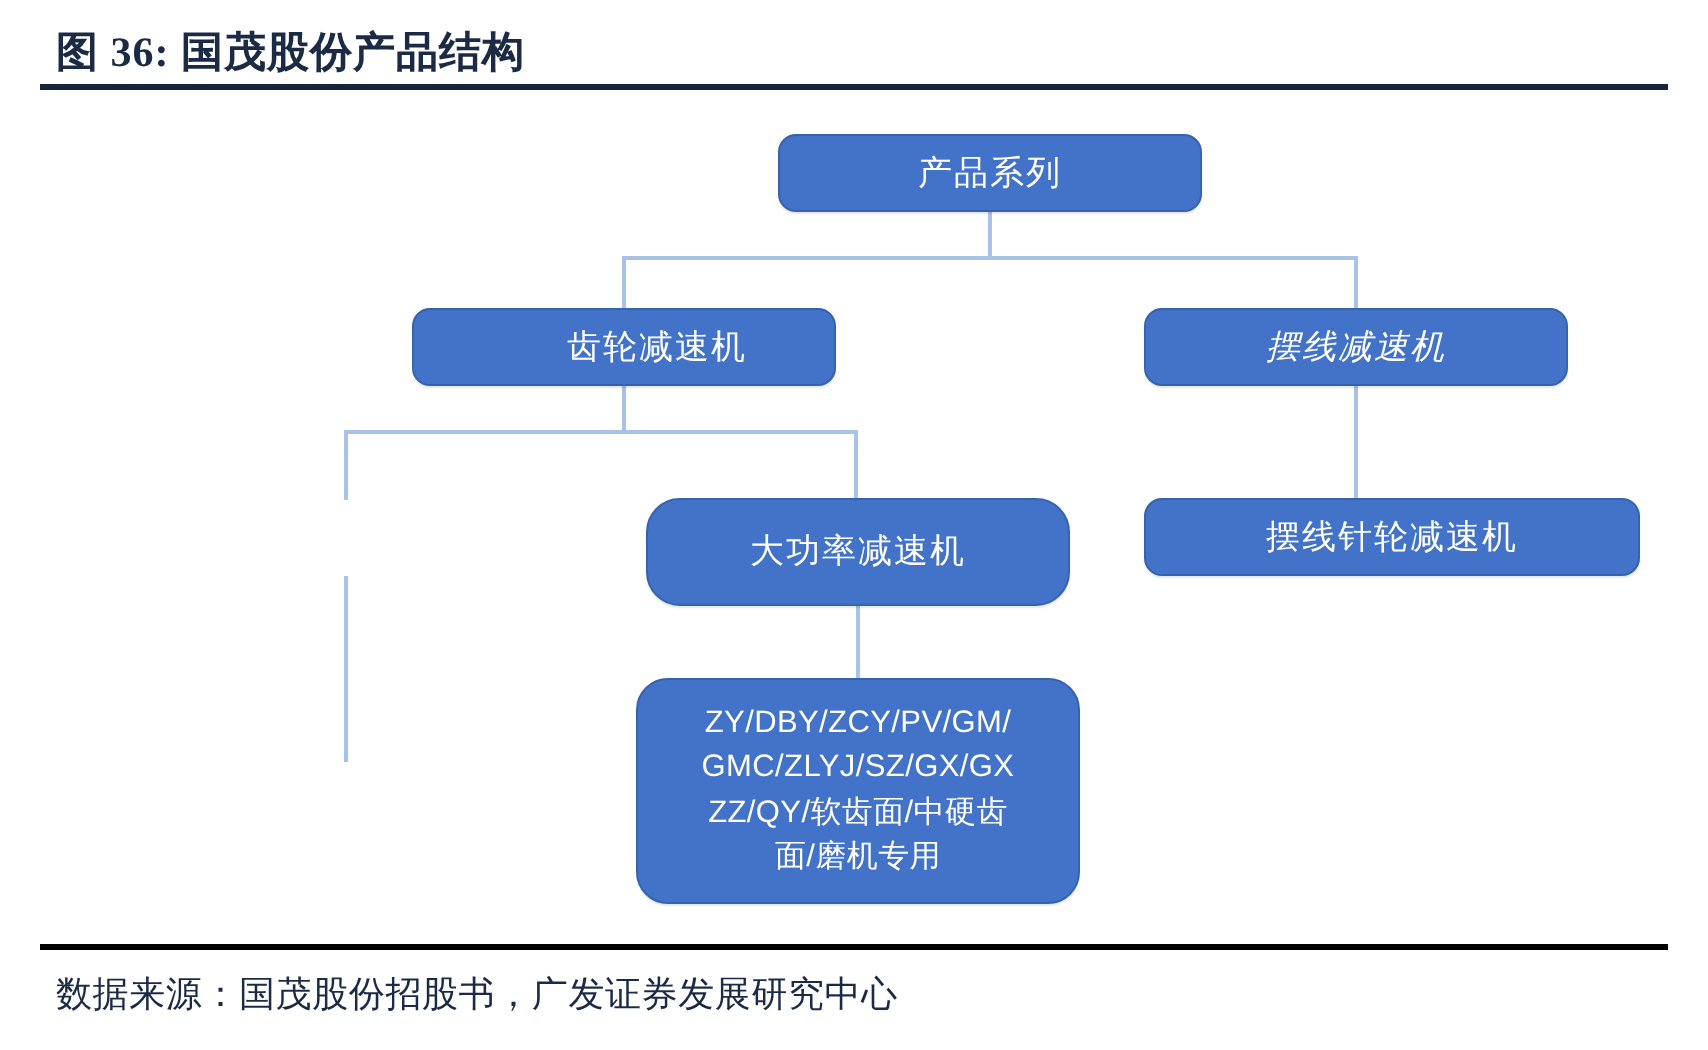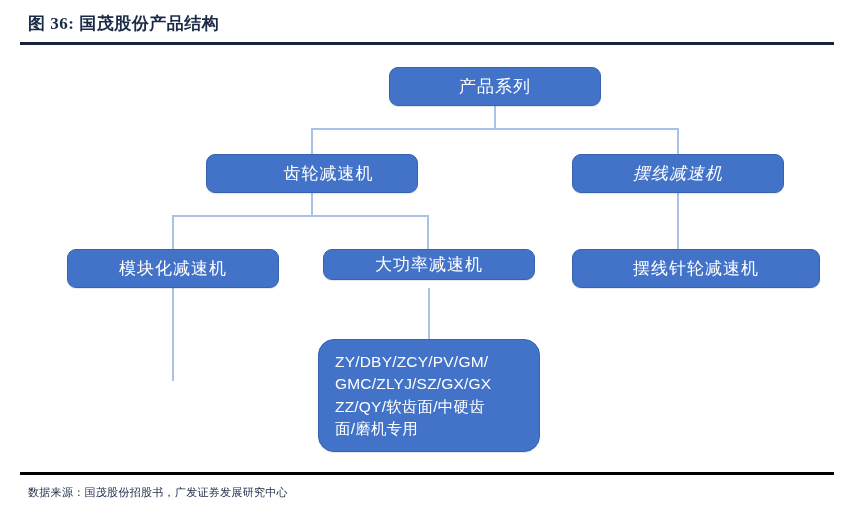--- a/index.html
+++ b/index.html
@@ -14,21 +14,21 @@
     font-family: "Liberation Sans", "DejaVu Sans", sans-serif;
     overflow: hidden;
   }
 
   
   .fig-title {
     position: absolute;
     left: 28px;
     top: 12px;
     font-family: "Liberation Serif", "DejaVu Serif", serif;
-    font-size: 17px;
+    font-size: 21px;
     font-weight: bold;
     color: #1b2a45;
     letter-spacing: 0.5px;
     white-space: nowrap;
   }
   .rule-top {
     position: absolute;
     left: 20px;
     top: 42px;
     width: 814px;
@@ -49,21 +49,21 @@
   .node {
     position: absolute;
     box-sizing: border-box;
     background: #4273c8;
     border: 1px solid #3663ad;
     border-radius: 9px;
     color: #ffffff;
     display: flex;
     align-items: center;
     justify-content: center;
-    text-align: left;
+    text-align: center;
     font-family: "Liberation Serif", "DejaVu Serif", serif;
     font-size: 17px;
     line-height: 1.05;
     letter-spacing: 1px;
     z-index: 2;
     box-shadow: 0 1px 1px rgba(0,0,0,0.10);
   }
   .node.spec {
     font-family: "Liberation Sans", "DejaVu Sans", sans-serif;
     font-size: 15.5px;
@@ -75,21 +75,21 @@
   .node.spec .spec-inner {
     width: 100%;
     white-space: pre-line;
   }
 
   
   #node-root        { left: 389px; top: 21px;  width: 212px; height: 39px; }
   #node-gear        { left: 206px; top: 108px; width: 212px; height: 39px; padding-left: 33px; }
   #node-cycloidal   { left: 572px; top: 108px; width: 212px; height: 39px; font-style: italic; }
   #node-modular     { left: 67px;  top: 203px; width: 212px; height: 39px; }
-  #node-highpower   { left: 323px; top: 203px; width: 212px; height: 31px; }
+  #node-highpower   { left: 323px; top: 203px; width: 212px; height: 54px; border-radius: 17px; }
   #node-cyclopin    { left: 572px; top: 203px; width: 248px; height: 39px; }
   #node-gseries     { left: 67px;  top: 334px; width: 212px; height: 39px; }
   #node-spec        { left: 318px; top: 293px; width: 222px; height: 113px; }
 
   
   .conn {
     position: absolute;
     background: #a9c2e8;
     z-index: 1;
   }
@@ -124,21 +124,21 @@
     top: 472px;
     width: 814px;
     height: 3px;
     background: #000000;
   }
   .source {
     position: absolute;
     left: 28px;
     top: 485px;
     font-family: "Liberation Serif", "DejaVu Serif", serif;
-    font-size: 11px;
+    font-size: 18px;
     color: #1b2a45;
     white-space: nowrap;
     letter-spacing: 0.3px;
   }
 </style>
 </head>
 <body>
 
 <div class="fig-title">图 36: 国茂股份产品结构</div>
 <div class="rule-top"></div>
@@ -158,21 +158,20 @@
   <div class="conn v" id="c-cyc-down"></div>
   <div class="conn v" id="c-mod-down"></div>
   <div class="conn v" id="c-hp-down"></div>
 
   <div class="node" id="node-root">产品系列</div>
 
   <div class="node" id="node-gear">齿轮减速机</div>
 
   <div class="node" id="node-cycloidal">摆线减速机</div>
 
-  <div class="node" id="node-modular">模块化减速机</div>
 
   <div class="node" id="node-highpower">大功率减速机</div>
 
   <div class="node" id="node-cyclopin">摆线针轮减速机</div>
 
 
   <div class="node spec" id="node-spec">
     <span class="spec-inner">ZY/DBY/ZCY/PV/GM/
 GMC/ZLYJ/SZ/GX/GX
 ZZ/QY/软齿面/中硬齿

